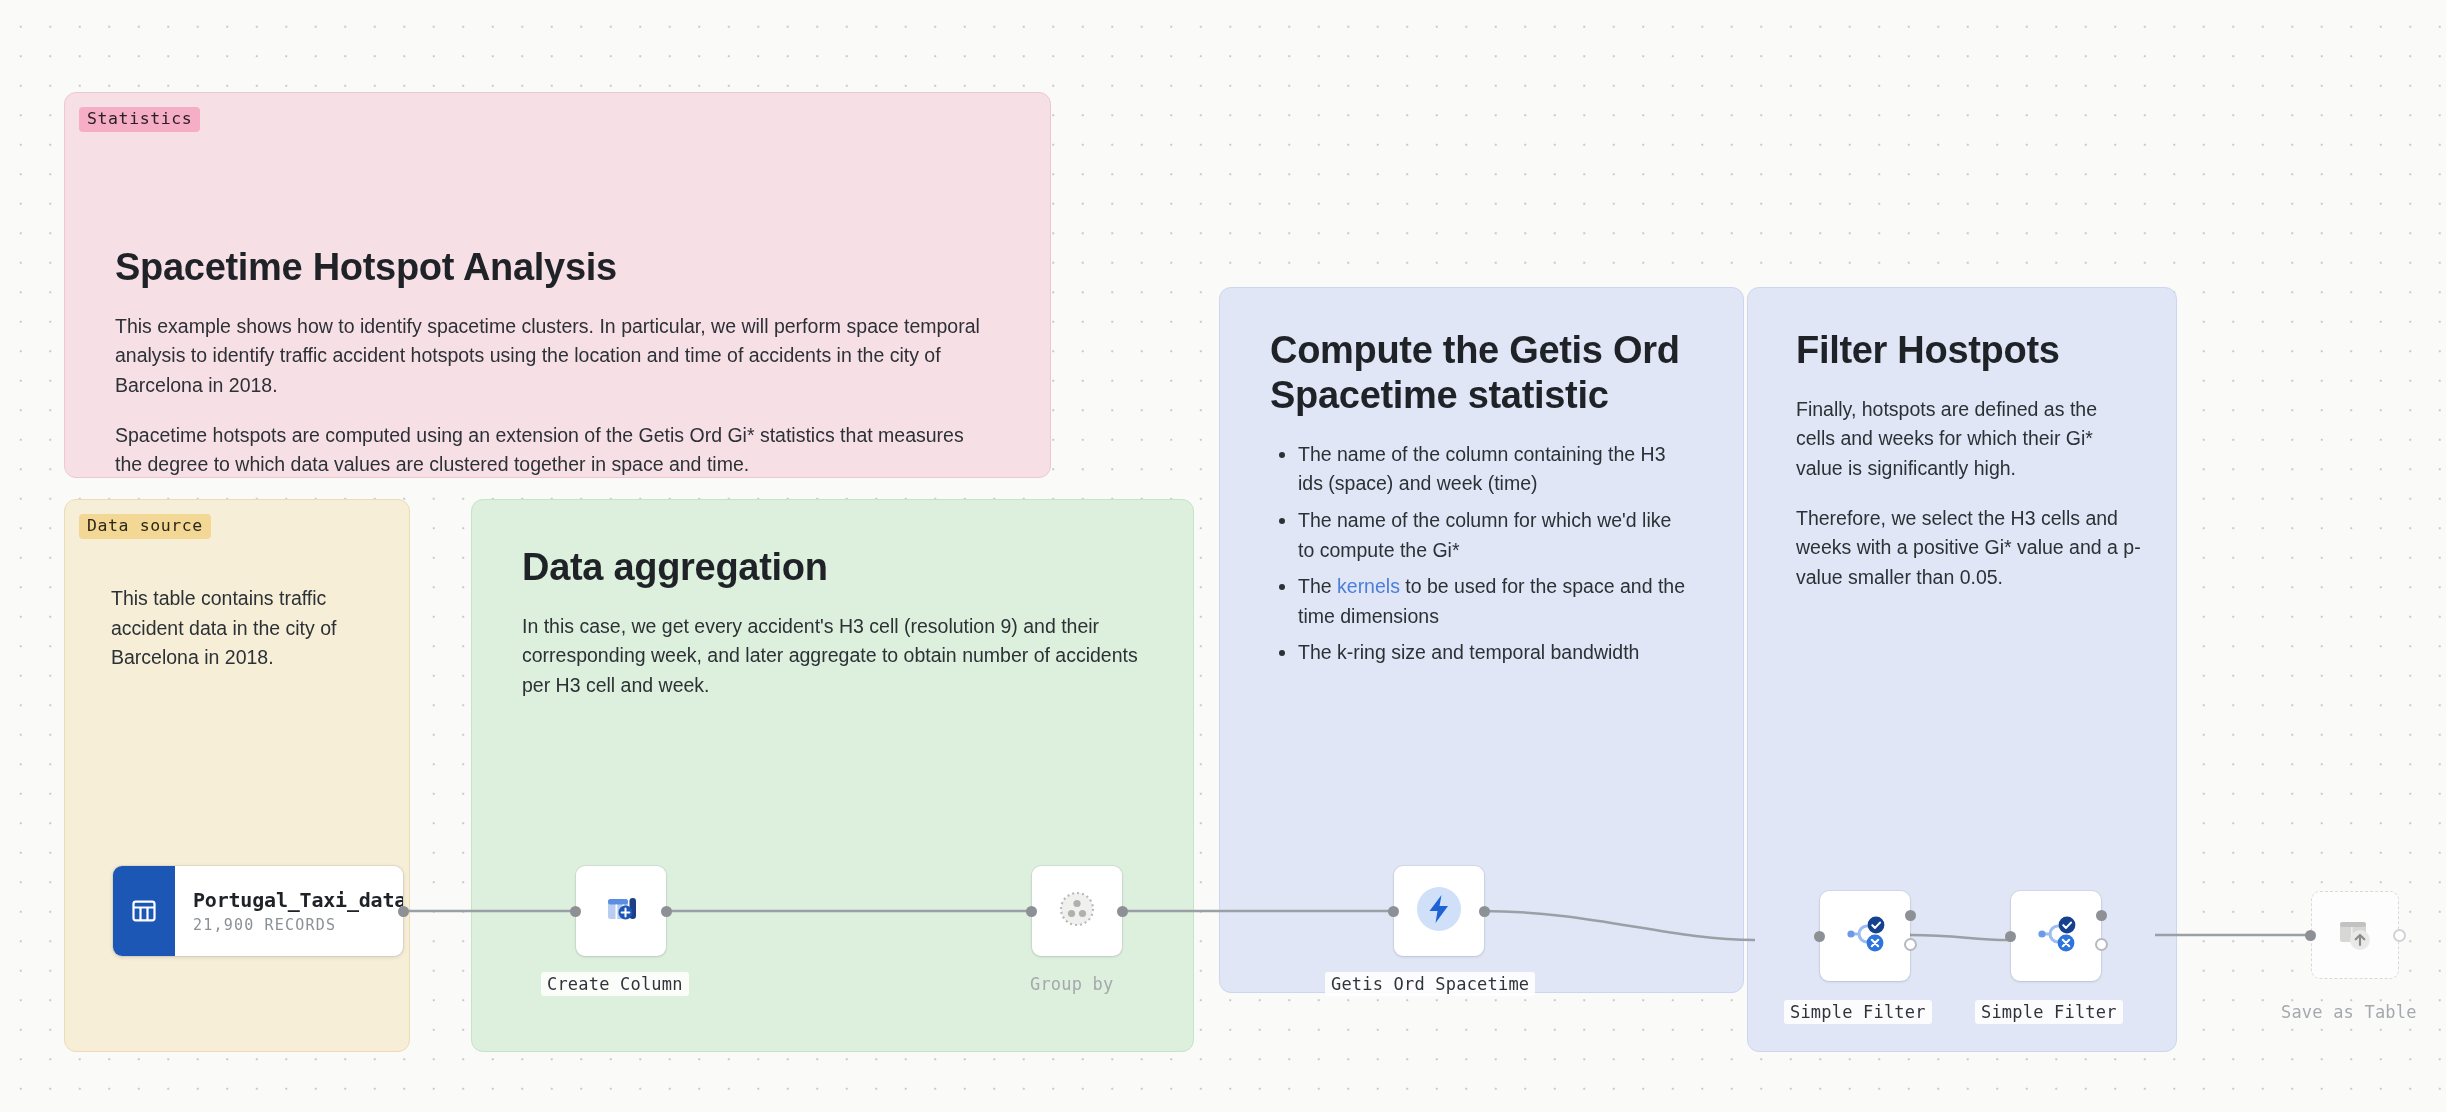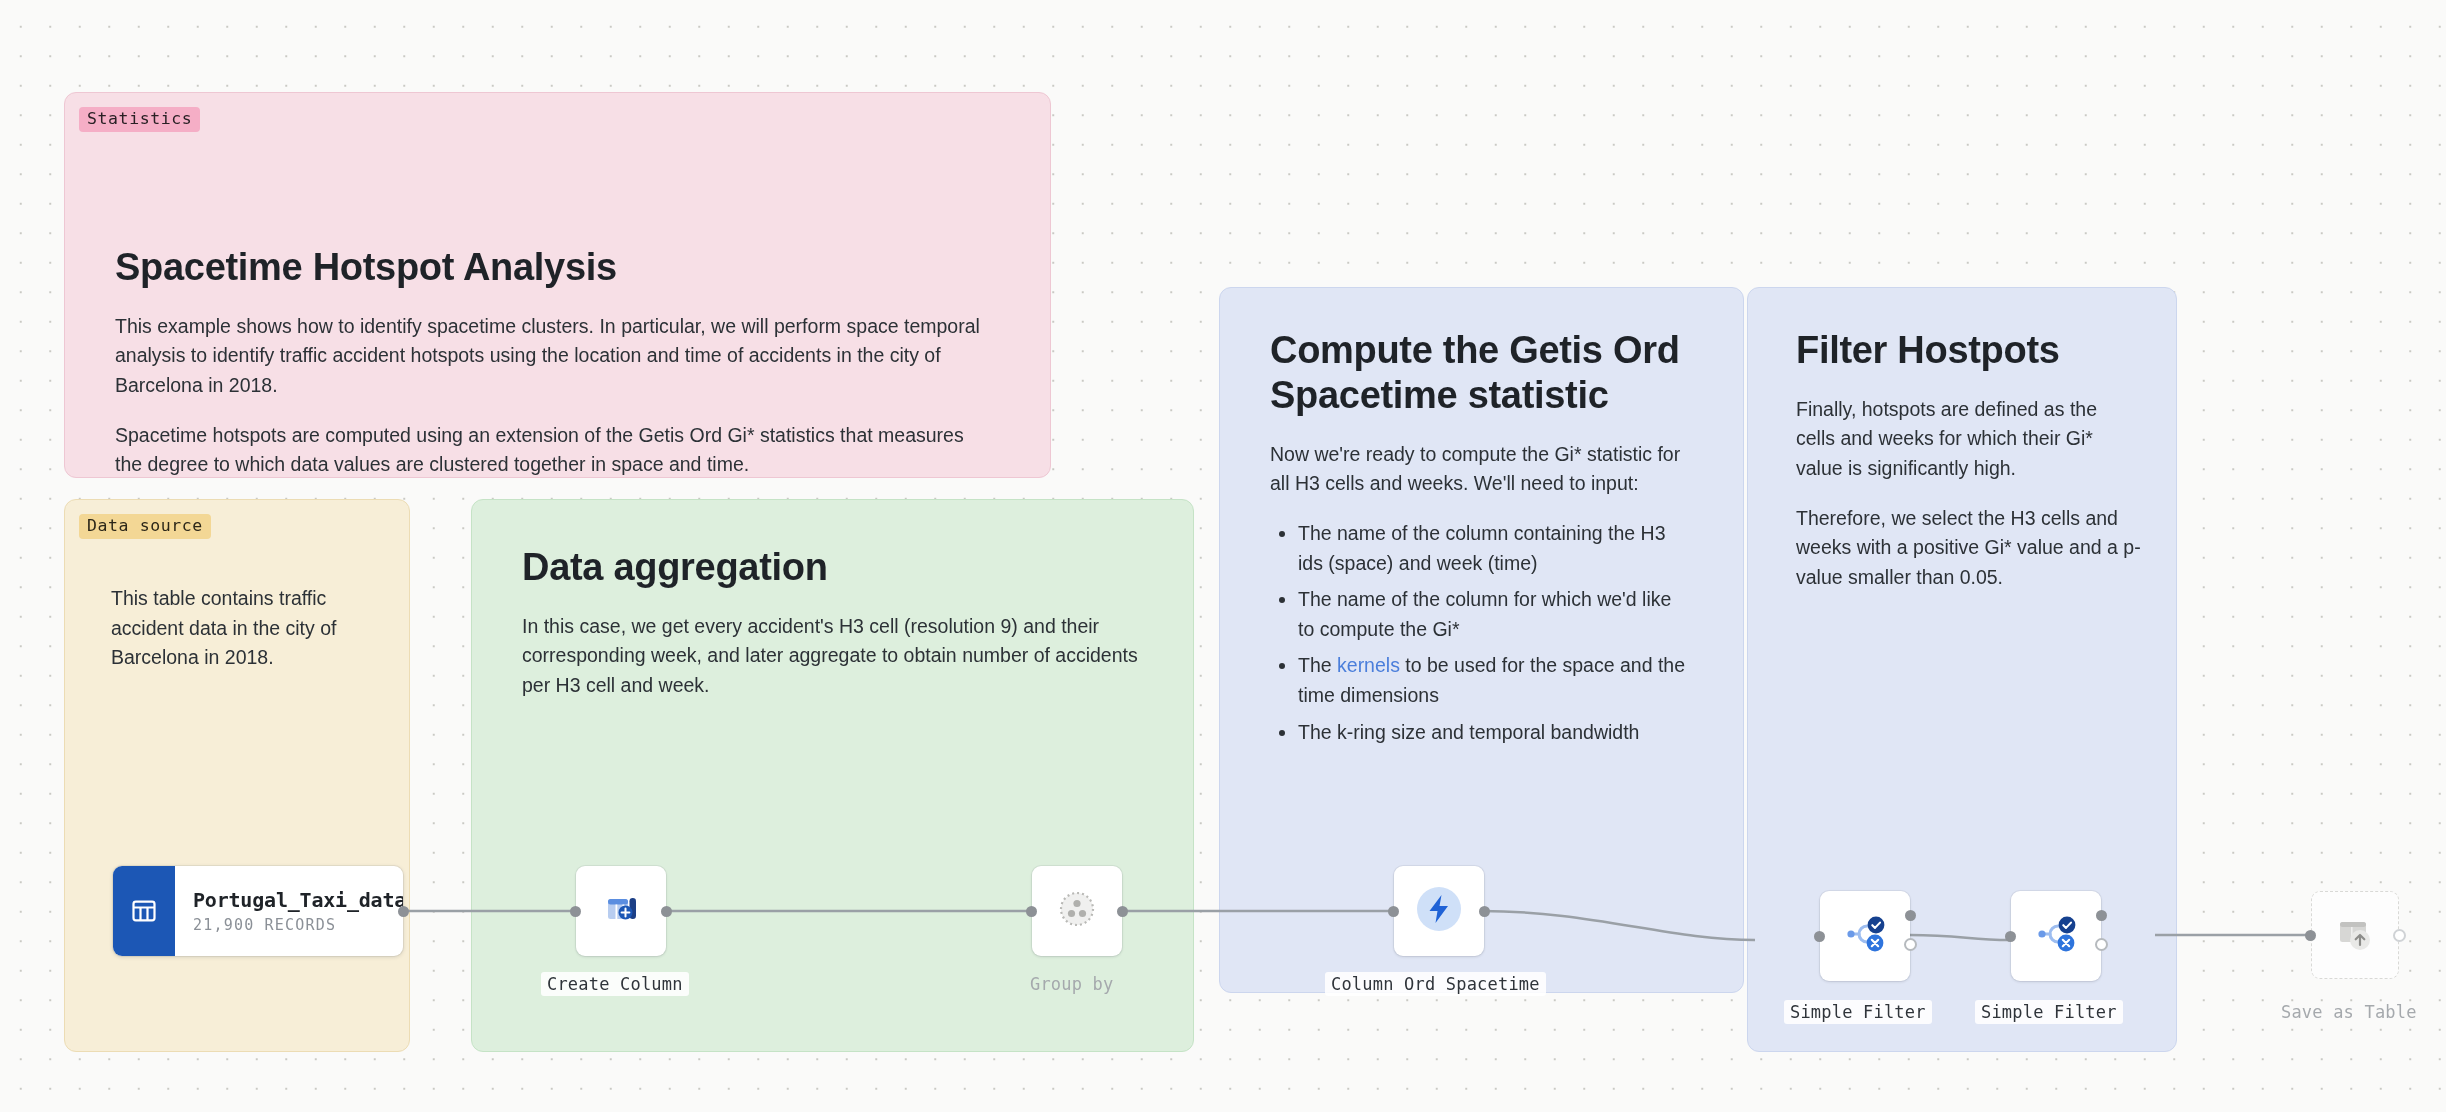--- a/index.html
+++ b/index.html
@@ -170,21 +170,20 @@
   <div class="panel p-agg" style="left:471px; top:499px; width:723px; height:553px;padding-left:45px;">
     <div class="panel-body" style="left:50px; top:45px; width:625px;">
       <h1>Data aggregation</h1>
       <p>In this case, we get every accident's H3 cell (resolution 9) and their corresponding week, and later aggregate to obtain number of accidents per H3 cell and week.</p>
     </div>
   </div>
 
   <div class="panel p-blue" style="left:1219px; top:287px; width:525px; height:706px;">
     <div class="panel-body" style="left:50px; top:40px; width:420px;">
       <h1>Compute the Getis Ord Spacetime statistic</h1>
-      <p>Now we're ready to compute the Gi* statistic for all H3 cells and weeks. We'll need to input:</p>
       <ul>
         <li>The name of the column containing the H3 ids (space) and week (time)</li>
         <li>The name of the column for which we'd like to compute the Gi*</li>
         <li><span>The </span><a class="lnk" href="#">kernels</a><span> to be used for the space and the time dimensions</span></li>
         <li>The k-ring size and temporal bandwidth</li>
       </ul>
     </div>
   </div>
 
   <div class="panel p-blue" style="left:1747px; top:287px; width:430px; height:765px;">
@@ -260,21 +259,21 @@
   <div class="node" style="left:1394px; top:866px; width:90px; height:90px;">
     <span>
       <svg width="50" height="50" viewBox="0 0 50 50">
         <circle cx="25" cy="25" r="22" fill="#cfe0f8"></circle>
         <path d="M27.5 11 L15.5 27 h8 L21.5 39 L34 22 h-8.5 z" fill="#1f62d6"></path>
       </svg>
     </span>
   </div>
   <div class="port" style="left:1388px; top:906px;"></div>
   <div class="port" style="left:1479px; top:906px;"></div>
-  <div class="node-label" style="left:1325px; top:972px;">Column Ord Spacetime</div>
+  <div class="node-label" style="left:1325px; top:972px;">Getis Ord Spacetime</div>
 
   <div class="node" style="left:1820px; top:891px; width:90px; height:90px;">
     <span>
       <svg width="52" height="46" viewBox="0 0 52 46">
         <path d="M12 23 h8 a8 8 0 0 1 8 -8 h6" stroke="#9dbdf0" stroke-width="3" fill="none" stroke-linecap="round"></path>
         <path d="M20 23 a8 8 0 0 0 8 8 h5" stroke="#9dbdf0" stroke-width="3" fill="none" stroke-linecap="round"></path>
         <circle cx="12" cy="23" r="3.6" fill="#6b9ae8"></circle>
         <circle cx="37" cy="14" r="8.4" fill="#16418f"></circle>
         <path d="M33.3 14.2 l2.7 2.7 l5 -5.3" stroke="#ffffff" stroke-width="2.1" fill="none" stroke-linecap="round" stroke-linejoin="round"></path>
         <circle cx="36" cy="32" r="8.4" fill="#2e74dd"></circle>

